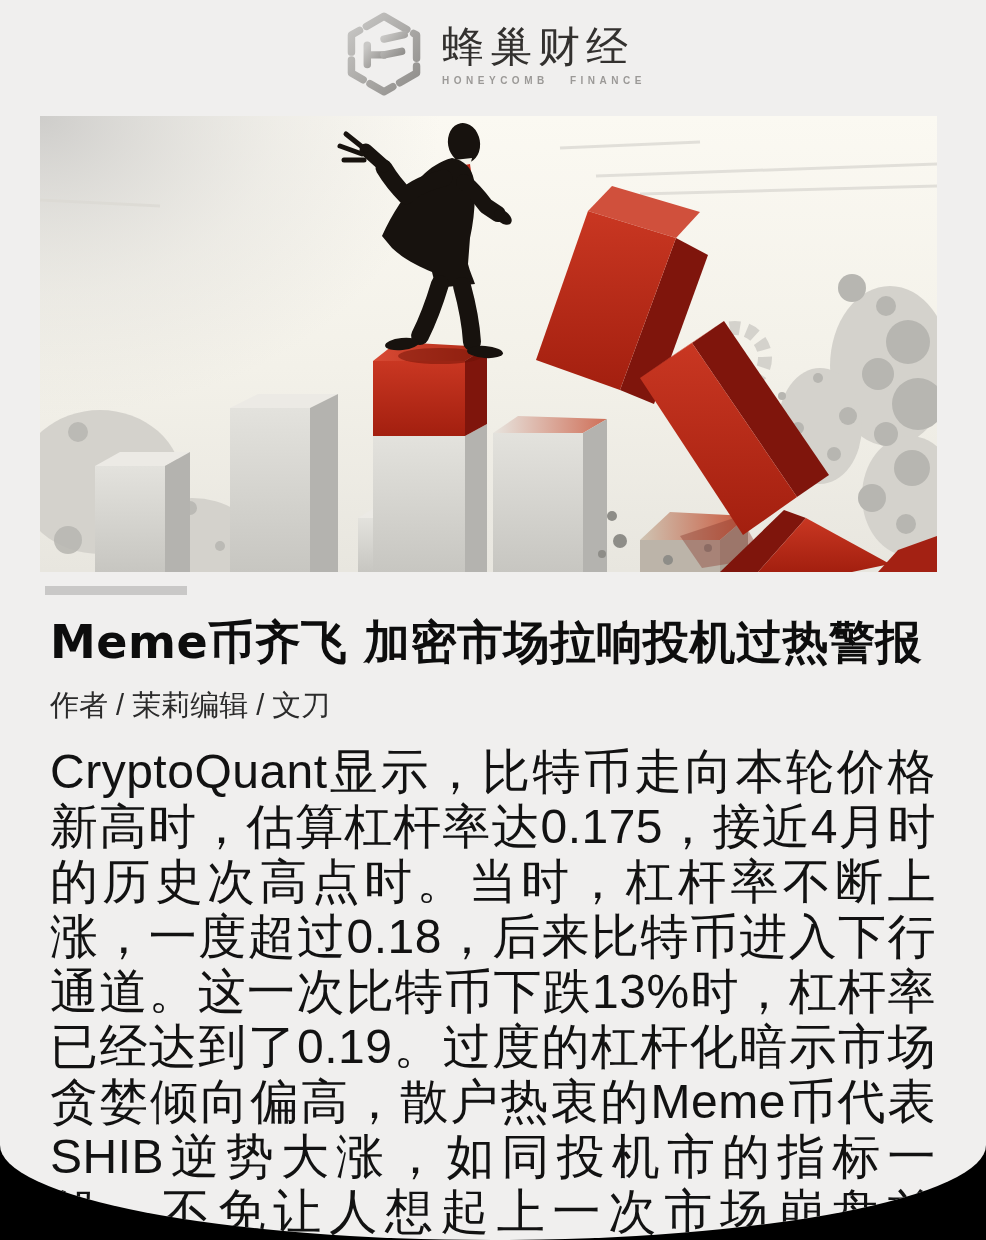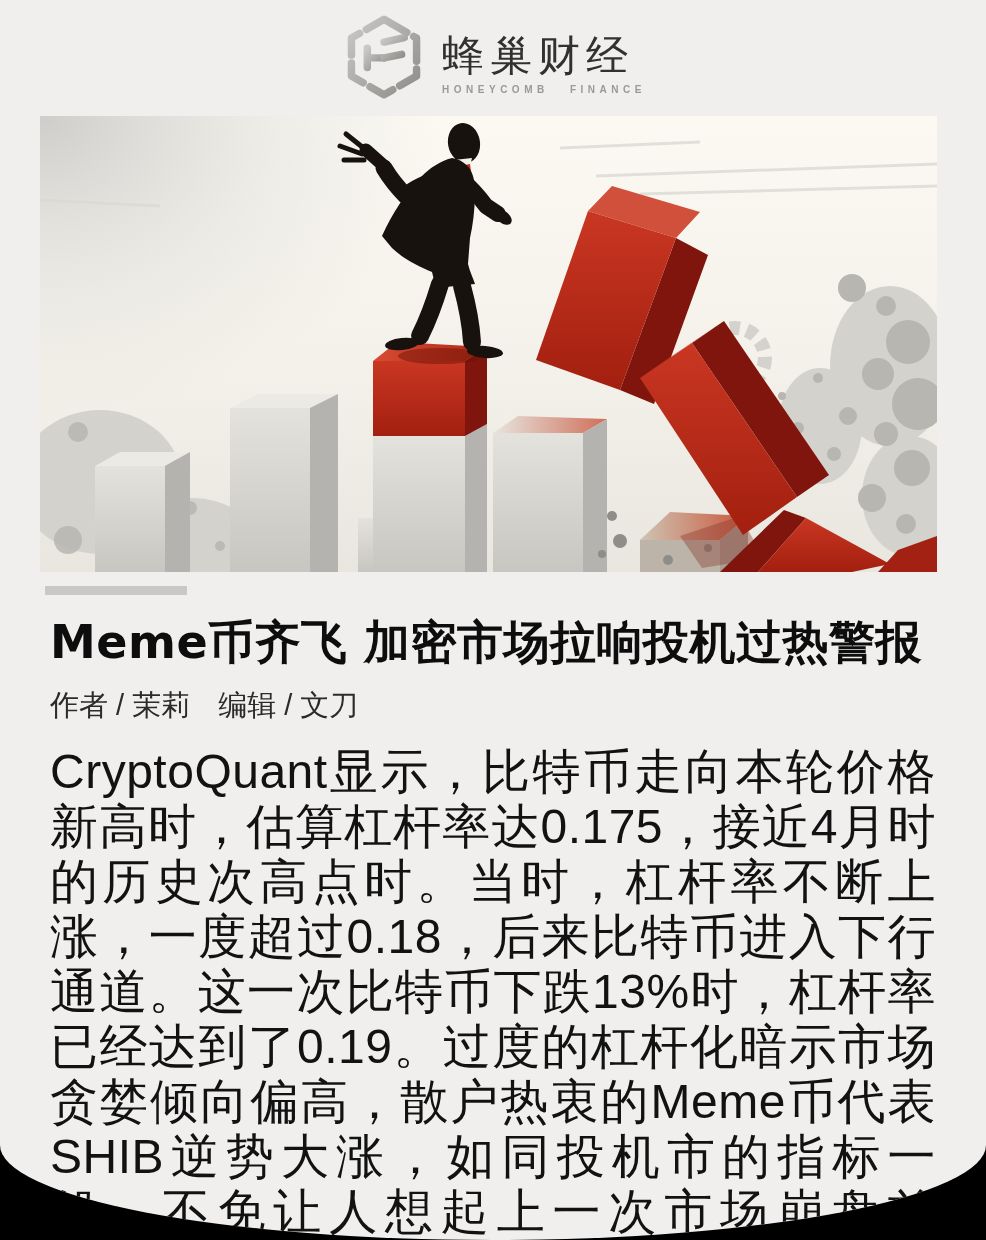--- a/index.html
+++ b/index.html
@@ -9,31 +9,31 @@
     --accent-red:#bf2a19; --red-dark:#7f150c; --red-light:#d0503c;
     --bar-front:#d8d7d3; --bar-side:#b4b3af; --bar-top:#eceae5;
     --hero-bg-top:#fbf9f2; --hero-bg-bottom:#e8e6df;
     --splatter:#b7b6b1; --splatter-light:#d4d2cc; --silhouette:#17120e;
   }
   *{margin:0;padding:0;box-sizing:border-box}
   html,body{width:986px;height:1240px;overflow:hidden}
   body{background:var(--outer-bg);font-family:"Liberation Sans",sans-serif}
   .page{position:relative;width:986px;height:1240px;background:var(--page-bg);
         border-radius:0 0 50% 50% / 0 0 95px 95px;overflow:hidden}
-  header{display:flex;align-items:center;justify-content:center;gap:14px;padding-top:10px;height:104px}
+  header{display:flex;align-items:flex-start;justify-content:center;gap:14px;padding-top:10px;height:104px}
   .logo-wrap{width:88px;height:88px;flex:0 0 auto}
   .brand-block{padding-top:14px}
   .brand{font-size:42px;letter-spacing:6px;font-weight:500;color:var(--brand-text);line-height:1.1}
   .tagline{margin-top:5px;text-align:center;font-size:10px;font-weight:700;
            letter-spacing:4.5px;word-spacing:14px;color:var(--tagline-text)}
   .hero{display:block;margin:12px 0 0 40px;width:897px;height:456px}
   .divider{margin:14px 0 0 45px;width:142px;height:9px;background:var(--divider)}
   h1{margin:18px 50px 12px;font-size:46px;line-height:1.28;font-weight:900;color:#0d0d0d;
      font-family:"DejaVu Sans","Liberation Sans",sans-serif;letter-spacing:0.5px}
-  .byline{display:flex;gap:28px;margin:14px 50px 0;font-size:29px;color:var(--byline-text)}
+  .byline{display:flex;margin:14px 50px 0;font-size:29px;color:var(--byline-text)}
   .body-text{margin:18px 50px 0;font-size:48px;line-height:55px;color:#121212;
              text-align:justify;letter-spacing:0.5px}
 </style>
 </head>
 <body>
 
 <div class="page">
 
   <header>
     <div class="logo-wrap">

